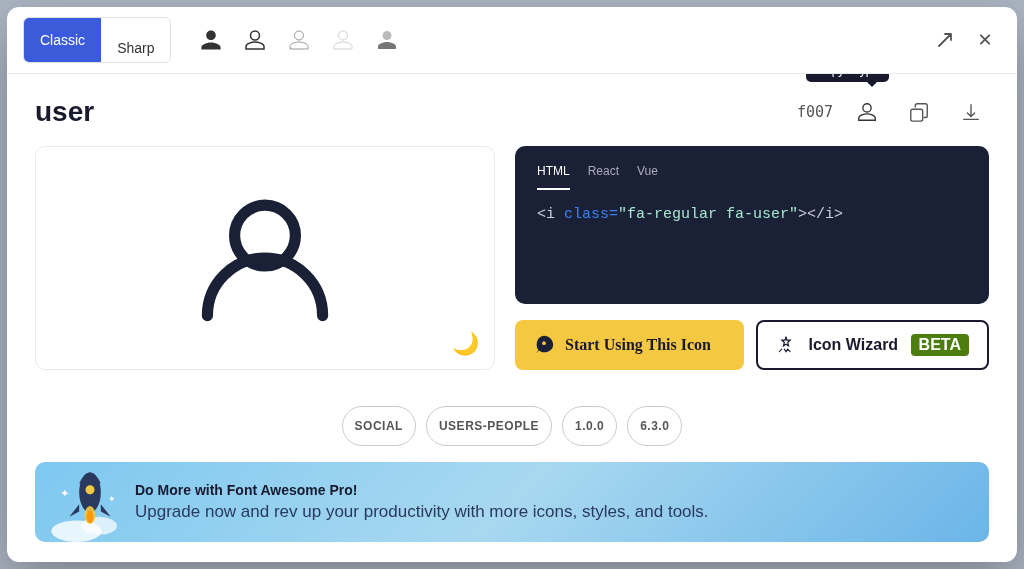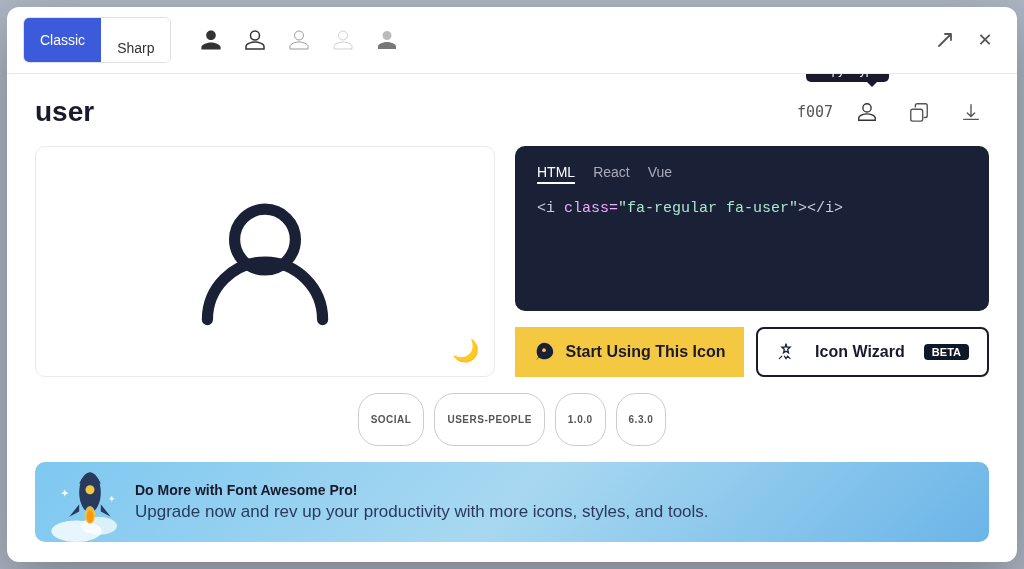--- a/index.html
+++ b/index.html
@@ -240,114 +240,115 @@
       flex: 1;
     }
 
     .code-tabs {
       display: flex;
       gap: 18px;
       margin-bottom: 16px;
     }
 
     .code-tab {
-      font-size: 14px;
+      font-size: 12px;
       color: #aab;
       cursor: pointer;
-      padding-bottom: 2px;
+      padding-bottom: 10px;
     }
 
     .code-tab.active {
       color: #fff;
       border-bottom: 2px solid #fff;
     }
 
     .code-line {
       font-family: 'Courier New', monospace;
       font-size: 15px;
       color: #ccd;
     }
 
     .code-attr-name {
-      color: #f0abfc;
+      color: #3b82f6;
     }
 
     .code-attr-value {
       color: #a8e6cf;
     }
 
     .code-tag {
       color: #ccd;
     }
 
     
     .cta-buttons {
       display: flex;
       gap: 12px;
     }
 
     .btn-start {
       flex: 1;
       background: #f5c842;
       border: none;
-      border-radius: 0;
+      border-radius: 8px;
       padding: 14px 18px;
       font-size: 16px;
       font-weight: 700;
       color: #1a1a2e;
       cursor: pointer;
       display: flex;
       align-items: center;
-      justify-content: center;
       gap: 10px;
+      font-family: Liberation Serif, serif;
     }
 
     .btn-wizard {
       flex: 1;
       background: #fff;
       border: 2px solid #1a1a2e;
       border-radius: 8px;
       padding: 7px 18px;
       font-size: 16px;
       font-weight: 700;
       color: #1a1a2e;
       cursor: pointer;
       display: flex;
       align-items: center;
       justify-content: space-between;
       gap: 10px;
     }
 
     .beta-badge {
-      background: #0f172a;
+      background: #4d7c0f;
       color: #fff;
-      font-size: 11px;
+      font-size: 16px;
       font-weight: 700;
       padding: 2px 8px;
       border-radius: 4px;
     }
 
     
     .tags-row {
       display: flex;
       gap: 10px;
       align-items: center;
       justify-content: center;
       flex-shrink: 0;
     }
 
     .tag {
-      padding: 20px 12px;
+      padding: 12px 12px;
       border-radius: 20px;
       border: 1px solid #ccc;
-      font-size: 10px;
+      font-size: 12px;
       font-weight: 600;
       color: #555;
       text-transform: uppercase;
       letter-spacing: 0.5px;
+      margin-top: 20px;
     }
 
     
     .promo-banner {
       background: linear-gradient(135deg, #7ec8f0 0%, #a8d8f0 50%, #6bb5e8 100%);
       border-radius: 10px;
       padding: 16px 20px 16px 100px;
       position: relative;
       flex-shrink: 0;
       min-height: 80px;

